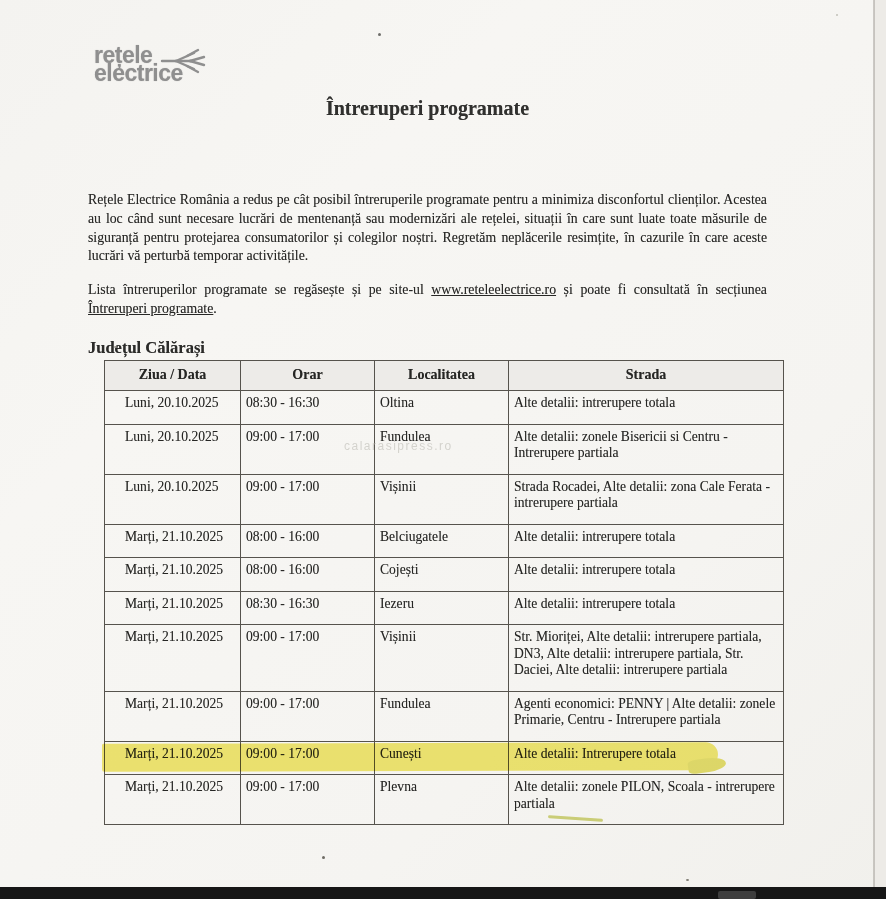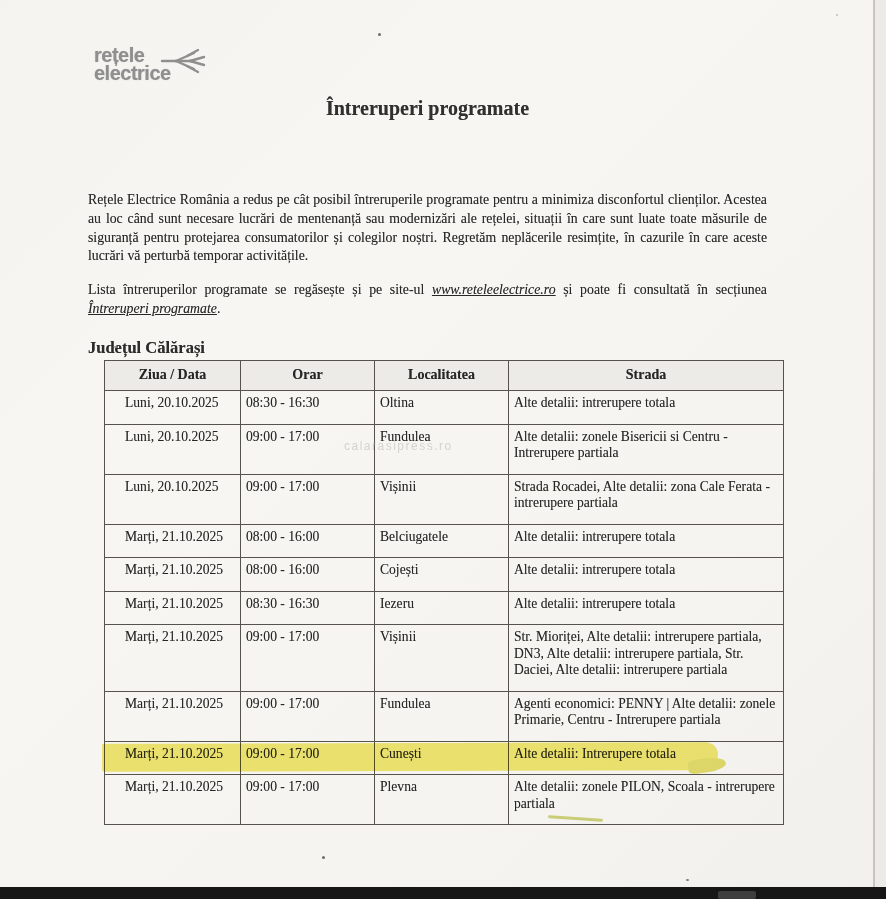--- a/index.html
+++ b/index.html
@@ -15,37 +15,37 @@
   
   .page-edge-strip { position:absolute; top:0; right:0; width:12px; height:887px;
     background:#edebe7; }
   .page-edge-line { position:absolute; top:0; left:873px; width:2px; height:887px;
     background:rgba(150,147,140,.45); }
 
   
   .logo { position:absolute; left:94px; top:46px; }
   .logo-text {
     font-family:"Liberation Sans","DejaVu Sans",sans-serif;
-    font-weight:700; font-size:20px; line-height:18px; letter-spacing:-0.5px;
+    font-weight:700; font-size:23px; line-height:18px; letter-spacing:-0.5px;
     color:#8f8f8f; text-shadow:0 0 1px rgba(143,143,143,.6);
   }
   .logo-icon { position:absolute; left:66px; top:2px; }
 
   
   .content-col { position:absolute; left:88px; width:679px; }
   .doc-title { top:97px; text-align:center; font-weight:700; font-size:20px; color:#30302e;
     text-shadow:0 0 .5px rgba(40,40,40,.5); }
   .doc-subtitle { top:137px; text-align:center; font-weight:700; font-size:23px; color:#30302e;
     text-shadow:0 0 .5px rgba(40,40,40,.5); }
 
   .para { font-size:13.8px; line-height:18.8px; text-align:justify; color:#272725;
     text-shadow:0 0 .4px rgba(45,45,45,.4); }
   .para1 { top:191px; }
   .para2 { top:281px; }
-  .doc-link { text-decoration:underline; color:#272725; cursor:pointer;font-style:italic; }
+  .doc-link { text-decoration:underline; color:#272725; cursor:pointer; }
 
   .county-heading { top:338px; font-weight:700; font-size:16.5px; color:#2b2b29;
     text-shadow:0 0 .5px rgba(40,40,40,.5); }
 
   
   .table-section { position:absolute; left:88px; top:360px; width:808px;margin-left:16px; }
   table { border-collapse:collapse; table-layout:fixed; width:679px;
     font-size:13.6px; line-height:16.5px; color:#262624; }
   th, td { border:1px solid #56534d; }
   th { height:30px; font-weight:700; text-align:center; background:#edebe8;

